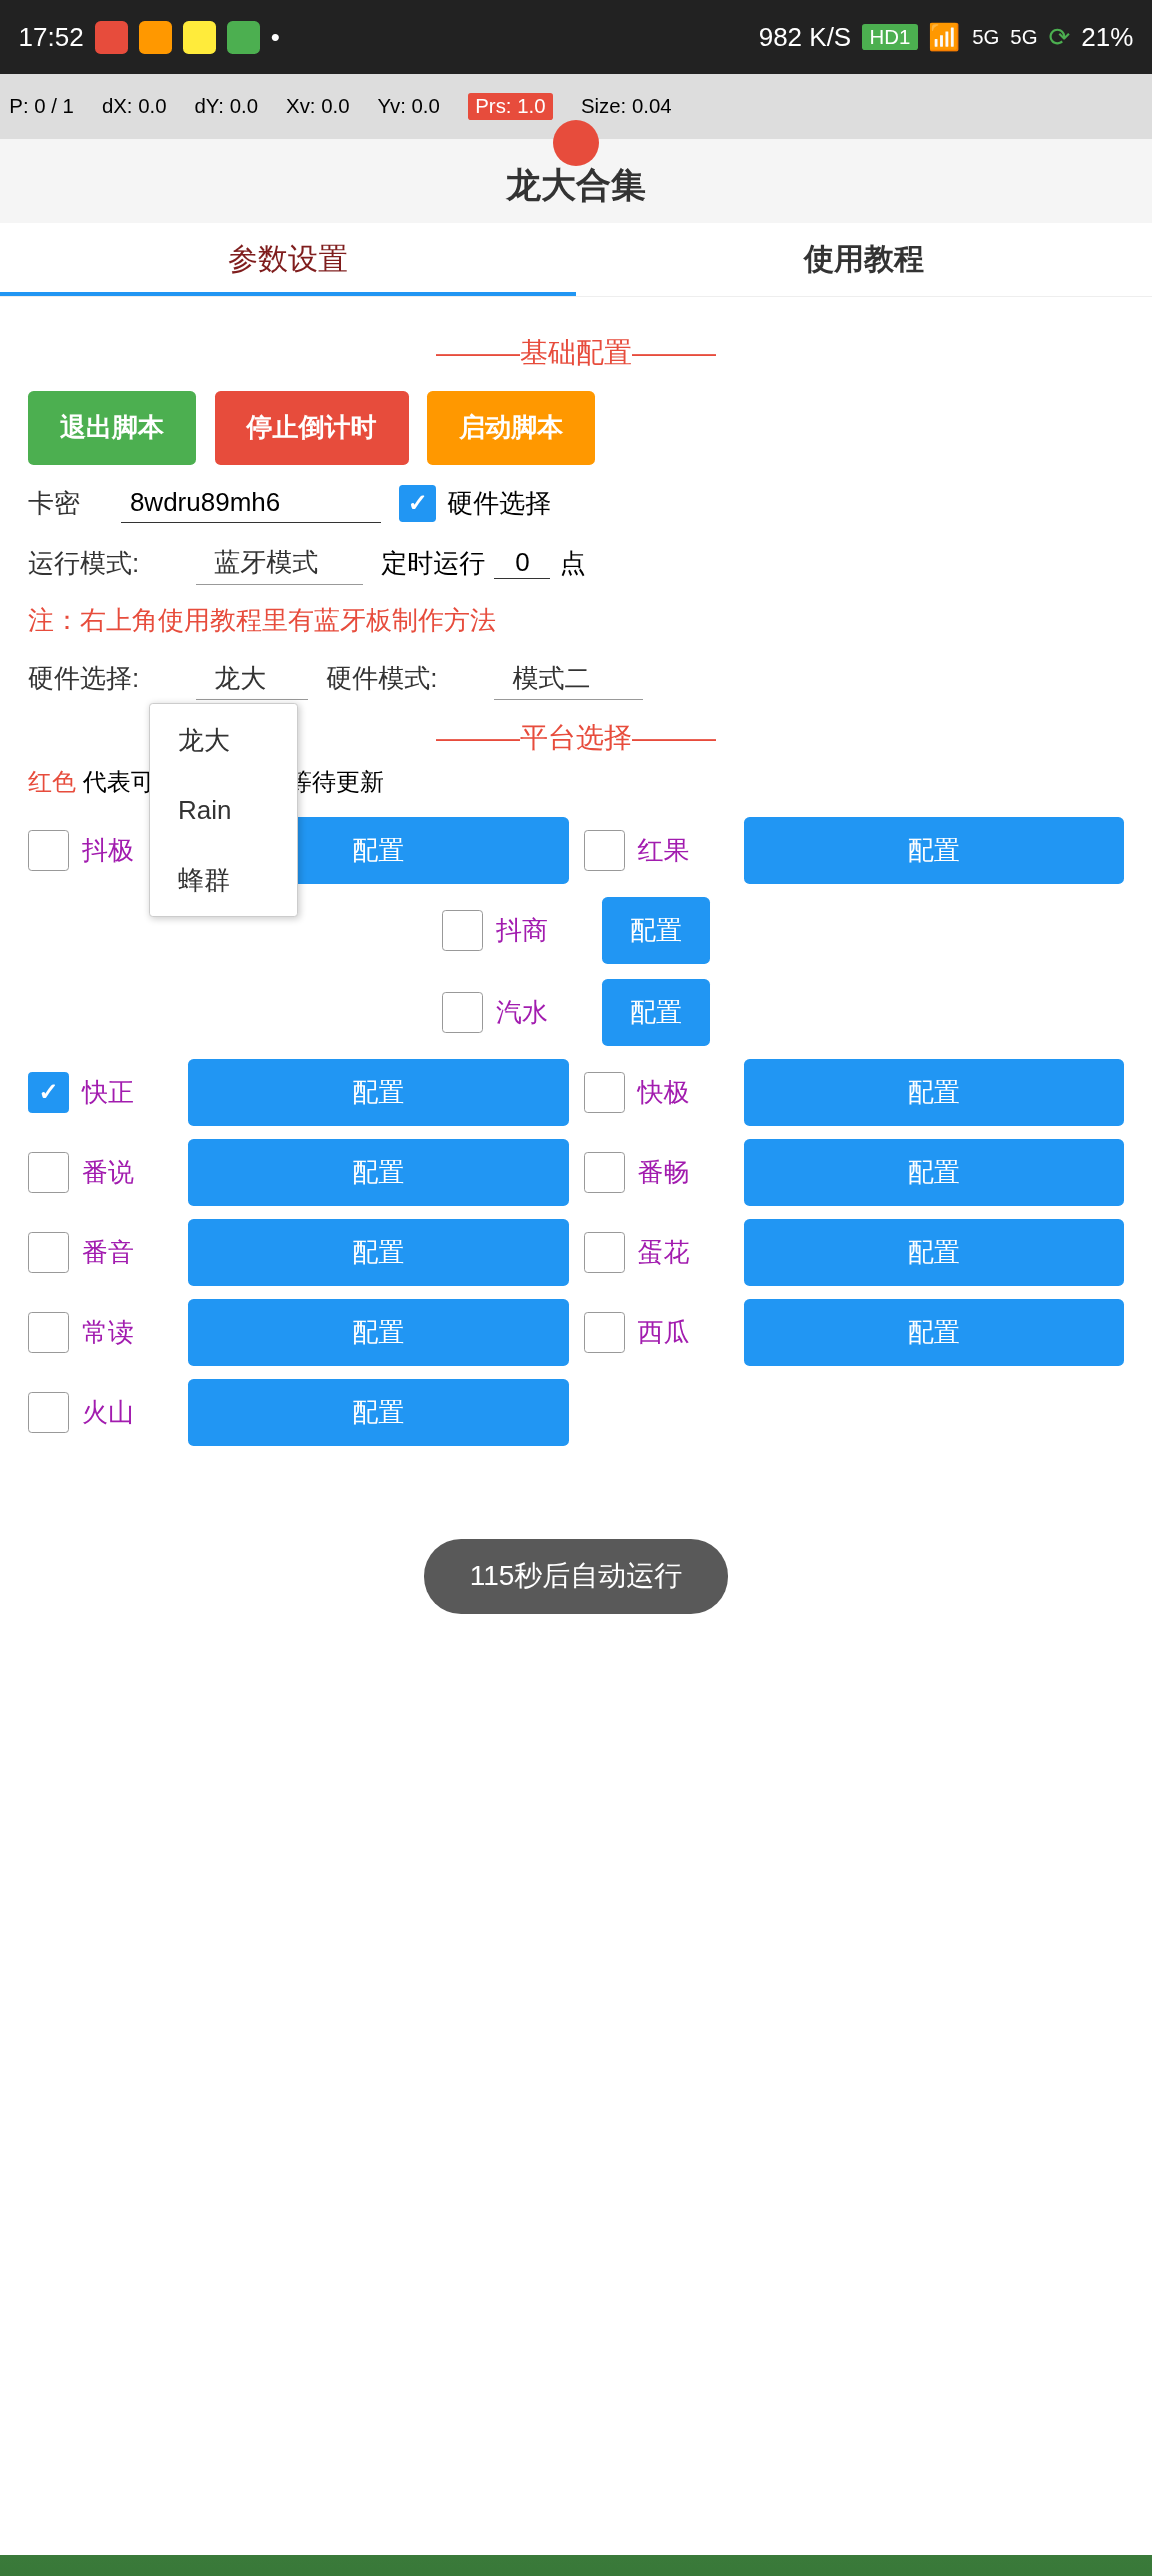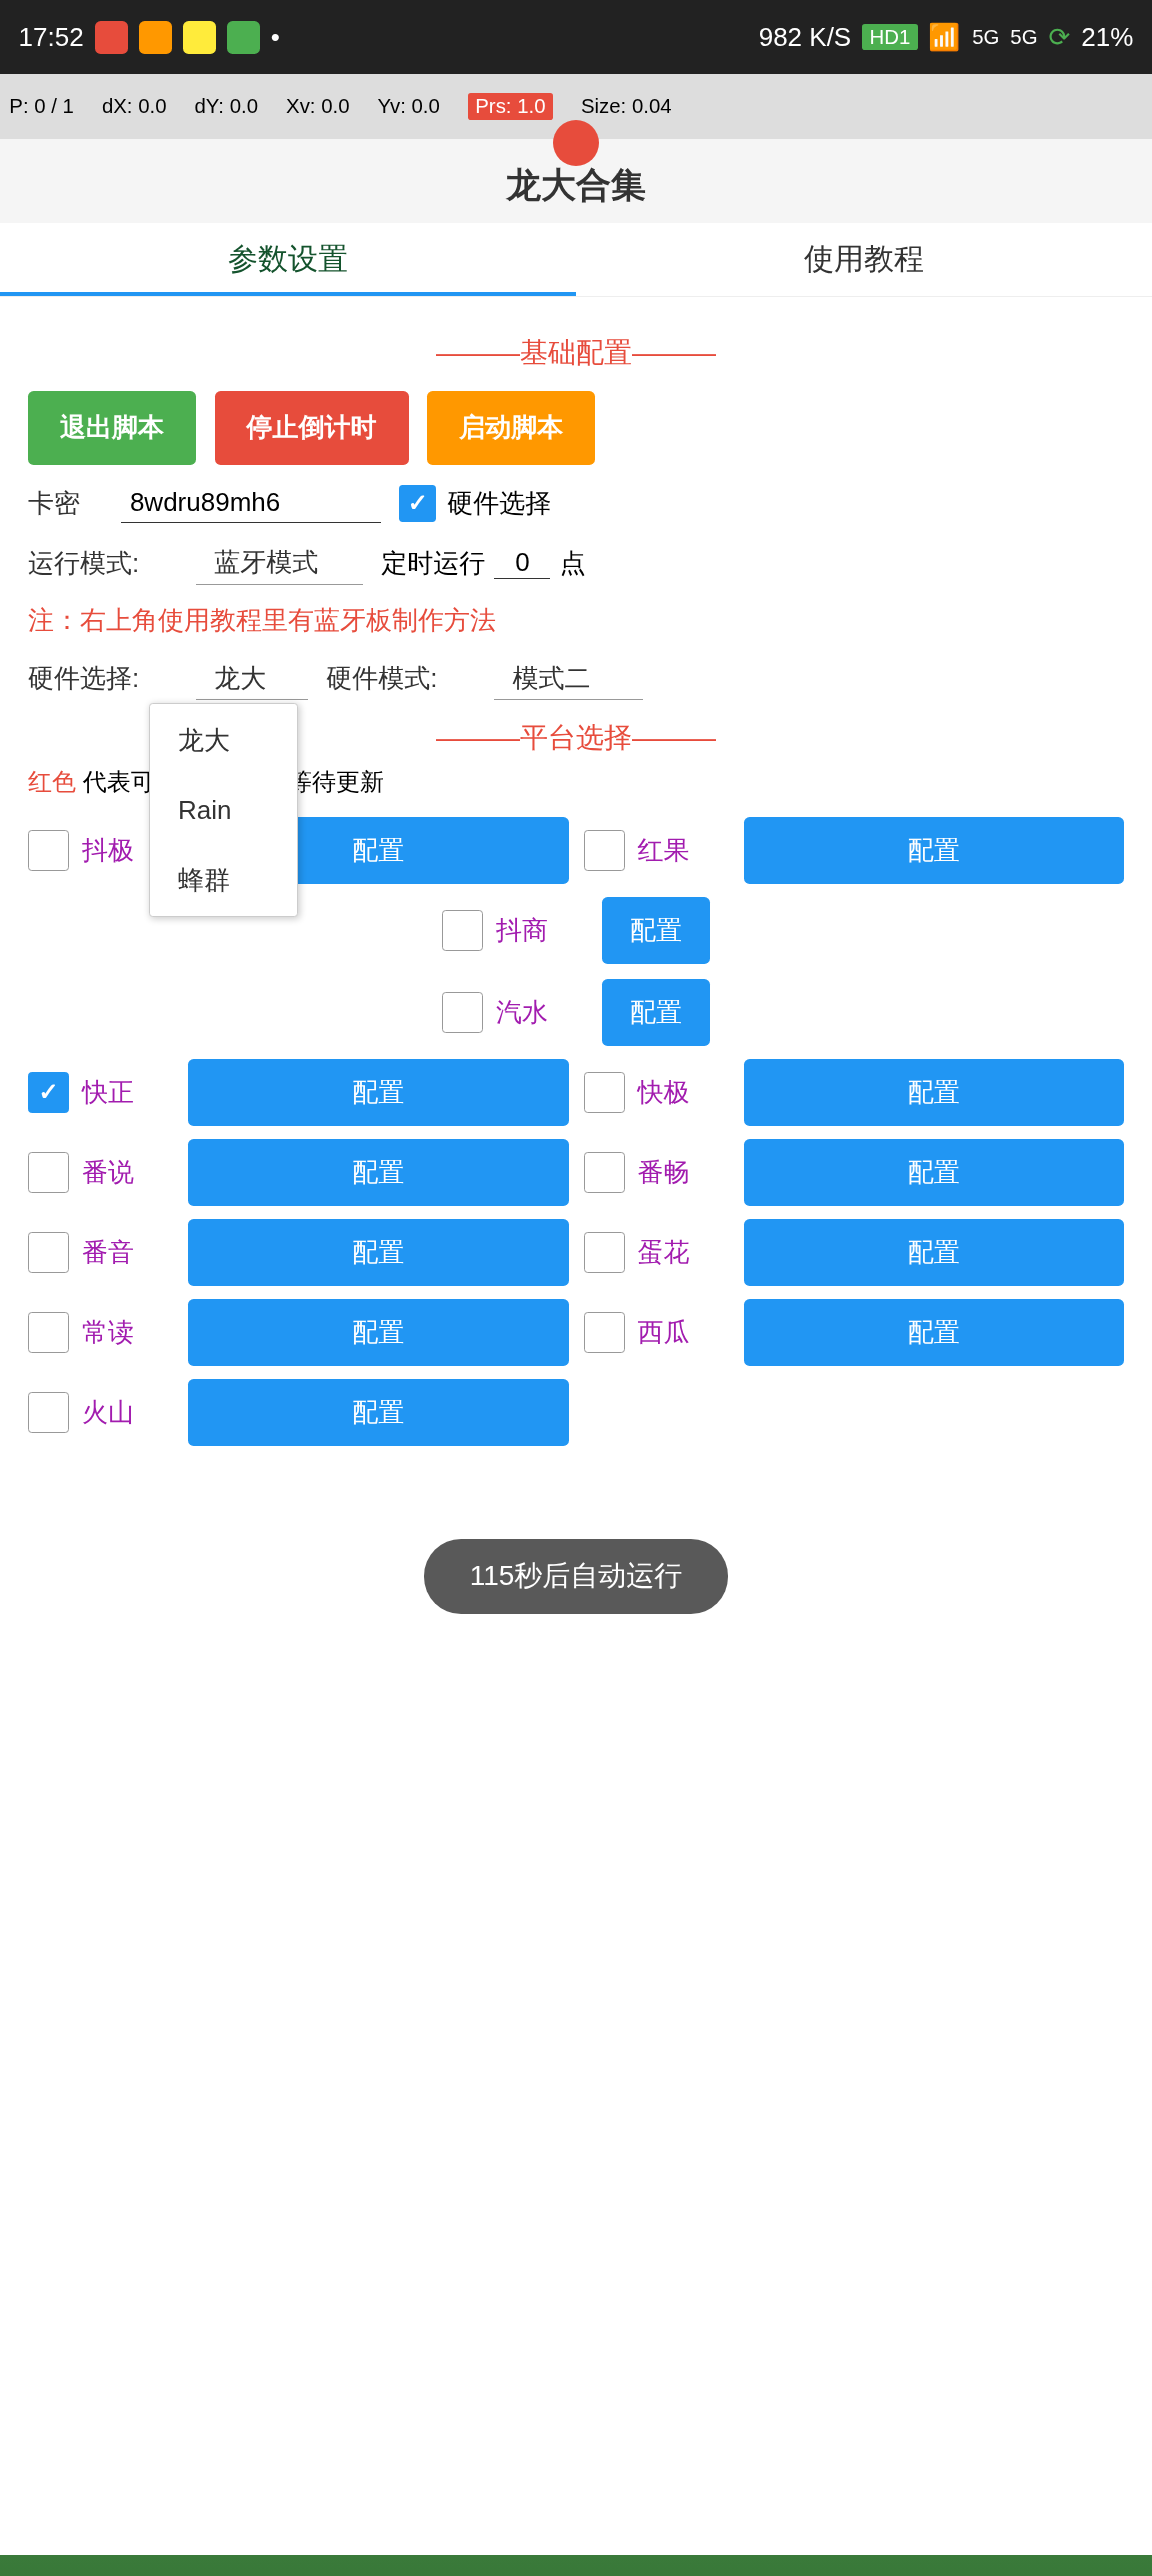--- a/index.html
+++ b/index.html
@@ -82,32 +82,32 @@
     .tab-item {
       flex: 1;
       display: flex;
       align-items: center;
       justify-content: center;
       font-size: 30px;
       cursor: pointer;
       position: relative;
     }
     .tab-item.active {
-      color: #14532d;
+      color: #7f1d1d;
     }
     .tab-item.active::after {
       content: '';
       position: absolute;
       bottom: 0;
       left: 0;
       right: 0;
       height: 3.7px;
       background: #2196F3;
     }
-    .tab-item.inactive { color: #333; }
+    .tab-item.inactive { color: #333; font-weight: bold; }
 
     
     .content {
       padding: 18.6px 28px;
     }
 
     
     .section-title {
       text-align: center;
       color: #e74c3c;

